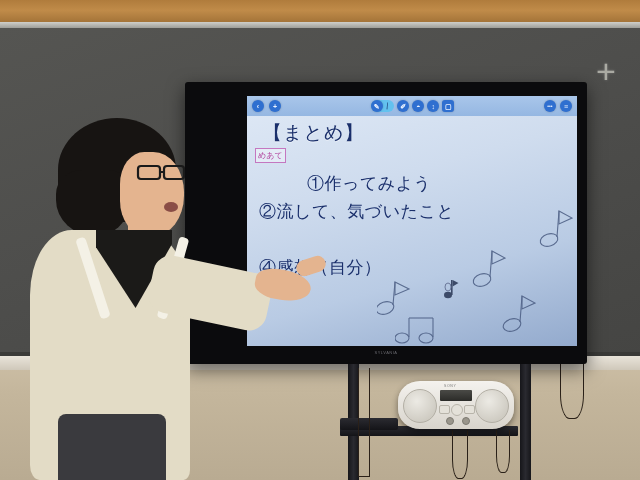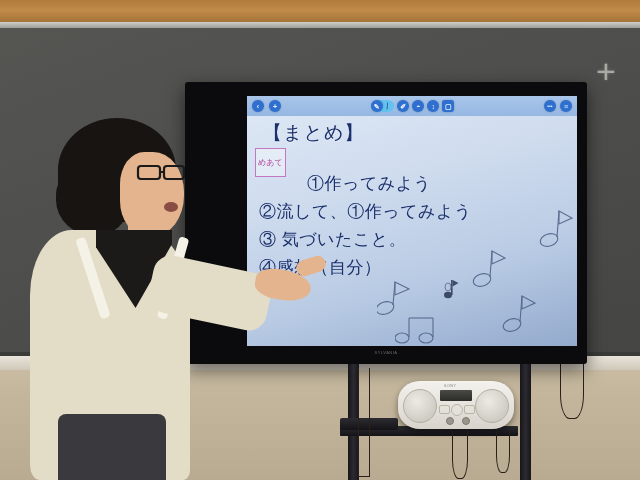--- a/index.html
+++ b/index.html
@@ -51,21 +51,21 @@
   .pen-pill .tbtn{background:#2f6fd0;}
   .pen-dash{color:#1b3c72;font-size:9px;padding:0 3px;transform:rotate(20deg);}
 
   
   #slide{position:absolute;left:0;top:20px;width:100%;height:286px;
     color:#1a2f6b;}
   .s-title{position:absolute;left:16px;top:4px;font-size:19px;
     letter-spacing:1px;text-shadow:0 1px 0 rgba(255,255,255,.5);}
   .s-aim-row{position:absolute;left:8px;top:32px;display:flex;align-items:center;}
   .s-aim-tag{border:1px solid #c477c0;color:#b2479f;background:rgba(255,255,255,.35);
-    font-size:8px;padding:8px 2px;margin-right:1px;letter-spacing:0;}
+    font-size:8px;padding:1px 2px;margin-right:1px;letter-spacing:0;}
   .s-aim-text{font-size:17px;letter-spacing:.5px;}
   .s-line{position:absolute;left:12px;font-size:17px;letter-spacing:.5px;}
   .s-l1{top:56px;margin-left:48px;} .s-l2{top:84px;} .s-l3{top:112px;} .s-l4{top:140px;}
 
   
   .doodle{position:absolute;stroke:#4a5c82;fill:none;stroke-width:1.1;opacity:.85;}
   .solidnote{position:absolute;}
 
   
   #slide-strip{position:absolute;left:0;bottom:0;width:100%;height:26px;opacity:.32;}
@@ -146,22 +146,21 @@
 
       <div id="slide">
 
         <div class="s-title">【まとめ】</div>
 
         <div class="s-aim-row">
           <span class="s-aim-tag">めあて</span>
         </div>
 
         <div class="s-line s-l1">①作ってみよう</div>
-        <div class="s-line s-l2">②流して、①作ってみよう</div>
-        <div class="s-line s-l3">③ 気づいたこと。</div>
+        <div class="s-line s-l2">②流して、気づいたこと</div>
         <div class="s-line s-l4">④感想（自分）</div>
 
         <svg class="doodle" style="left:292px;top:90px;" width="34" height="46" viewBox="0 0 34 46">
           <ellipse cx="10" cy="34" rx="9" ry="6" transform="rotate(-18 10 34)"></ellipse>
           <path d="M18 31 L20 5"></path>
             <path d="M20 5 L33 12 L20 18 Z"></path>
         </svg>
         <svg class="doodle" style="left:225px;top:130px;" width="34" height="46" viewBox="0 0 34 46">
           <ellipse cx="10" cy="34" rx="9" ry="6" transform="rotate(-18 10 34)"></ellipse>
           <path d="M18 31 L20 5"></path>

